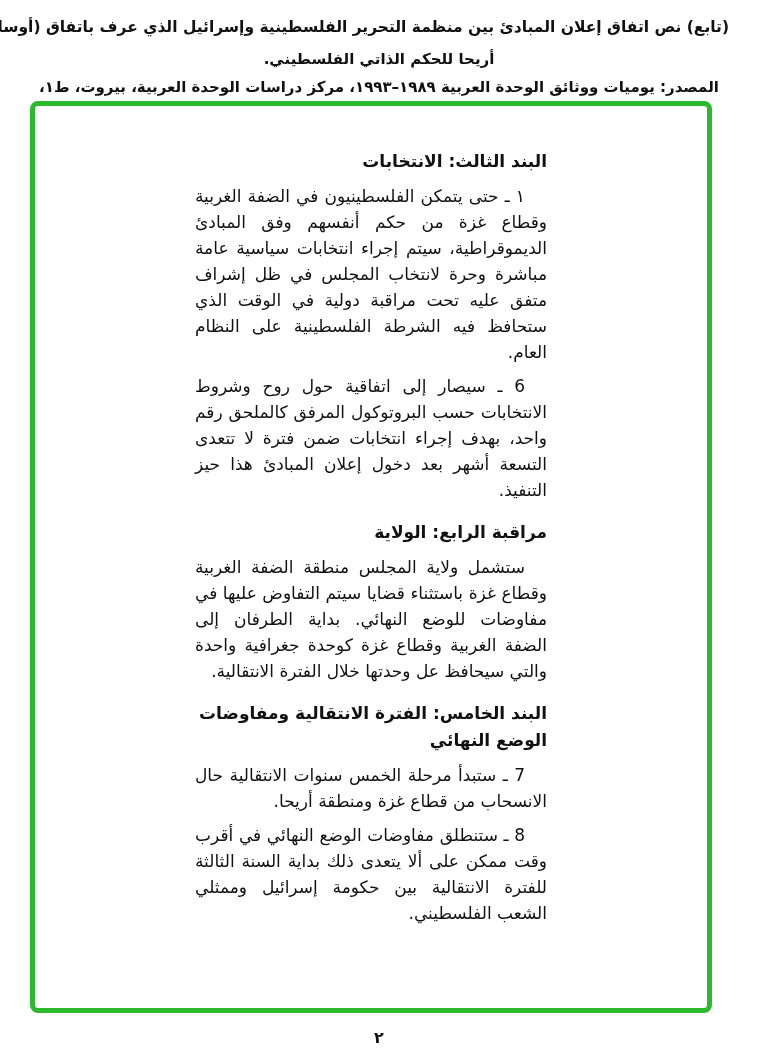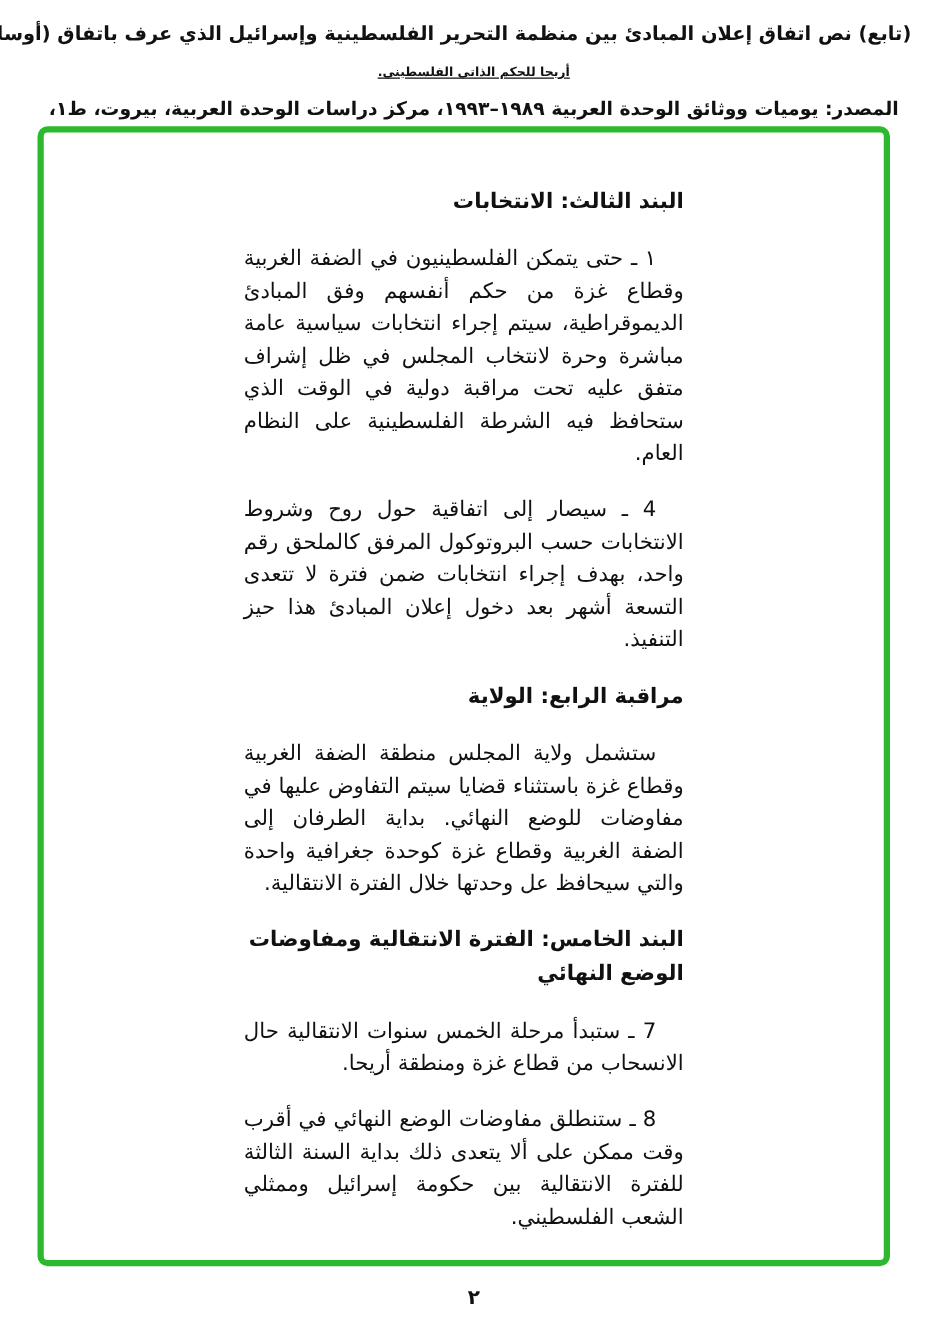--- a/index.html
+++ b/index.html
@@ -23,23 +23,22 @@
     margin: 0 auto;
   }
   .header-title-line1 {
     font-weight: bold;
     font-size: 15.5px;
     line-height: 34px;
     white-space: nowrap;
   }
   .header-title-line2 {
     font-weight: bold;
-    font-size: 10px;
+    font-size: 15px;
     line-height: 30px;
-    text-decoration: underline;
   }
   .header-source-line {
     font-weight: bold;
     font-size: 15px;
     line-height: 22px;
     margin-top: 2px;
   }
   .green-frame {
     position: absolute;
     left: 30px;
@@ -63,21 +62,21 @@
     font-weight: bold;
     font-size: 17px;
     margin: 16px 0 8px 0;
     text-align: right;
     line-height: 27px;
   }
   .section-heading:first-child {
     margin-top: 0;
   }
   .body-paragraph {
-    margin: 19px 0;
+    margin: 8px 0;
     text-indent: 22px;
   }
   .page-number {
     position: absolute;
     left: 0;
     right: 0;
     top: 1028px;
     text-align: center;
     font-weight: bold;
     font-size: 16px;
@@ -90,21 +89,21 @@
 <div class="page-header">
   <div class="header-title-line1">(تابع) نص اتفاق إعلان المبادئ بين منظمة التحرير الفلسطينية وإسرائيل الذي عرف باتفاق (أوسلو) أو اتفاق (غزة –</div>
   <div class="header-title-line2">أريحا للحكم الذاتي الفلسطيني.</div>
   <div class="header-source-line">المصدر: يوميات ووثائق الوحدة العربية ١٩٨٩–١٩٩٣، مركز دراسات الوحدة العربية، بيروت، ط١، ١٩٩٥، ص ٨٧٤ – ٨٧٩.</div>
 </div>
 
 <div class="green-frame" style="border-color: rgb(45, 185, 45);">
   <div class="doc-column">
       <div class="section-heading">البند الثالث: الانتخابات</div>
       <p class="body-paragraph">١ ـ حتى يتمكن الفلسطينيون في الضفة الغربية وقطاع غزة من حكم أنفسهم وفق المبادئ الديموقراطية، سيتم إجراء انتخابات سياسية عامة مباشرة وحرة لانتخاب المجلس في ظل إشراف متفق عليه تحت مراقبة دولية في الوقت الذي ستحافظ فيه الشرطة الفلسطينية على النظام العام.</p>
-      <p class="body-paragraph">4 ـ سيصار إلى اتفاقية حول روح وشروط الانتخابات حسب البروتوكول المرفق كالملحق رقم واحد، بهدف إجراء انتخابات ضمن فترة لا تتعدى التسعة أشهر بعد دخول إعلان المبادئ هذا حيز التنفيذ.</p>
+      <p class="body-paragraph">6 ـ سيصار إلى اتفاقية حول روح وشروط الانتخابات حسب البروتوكول المرفق كالملحق رقم واحد، بهدف إجراء انتخابات ضمن فترة لا تتعدى التسعة أشهر بعد دخول إعلان المبادئ هذا حيز التنفيذ.</p>
       <div class="section-heading">مراقبة الرابع: الولاية</div>
       <p class="body-paragraph">ستشمل ولاية المجلس منطقة الضفة الغربية وقطاع غزة باستثناء قضايا سيتم التفاوض عليها في مفاوضات للوضع النهائي. بداية الطرفان إلى الضفة الغربية وقطاع غزة كوحدة جغرافية واحدة والتي سيحافظ عل وحدتها خلال الفترة الانتقالية.</p>
       <div class="section-heading">البند الخامس: الفترة الانتقالية ومفاوضات الوضع النهائي</div>
       <p class="body-paragraph">7 ـ ستبدأ مرحلة الخمس سنوات الانتقالية حال الانسحاب من قطاع غزة ومنطقة أريحا.</p>
       <p class="body-paragraph">8 ـ ستنطلق مفاوضات الوضع النهائي في أقرب وقت ممكن على ألا يتعدى ذلك بداية السنة الثالثة للفترة الانتقالية بين حكومة إسرائيل وممثلي الشعب الفلسطيني.</p>
     </div>
 </div>
 
 <div class="page-number">٢</div>
 

